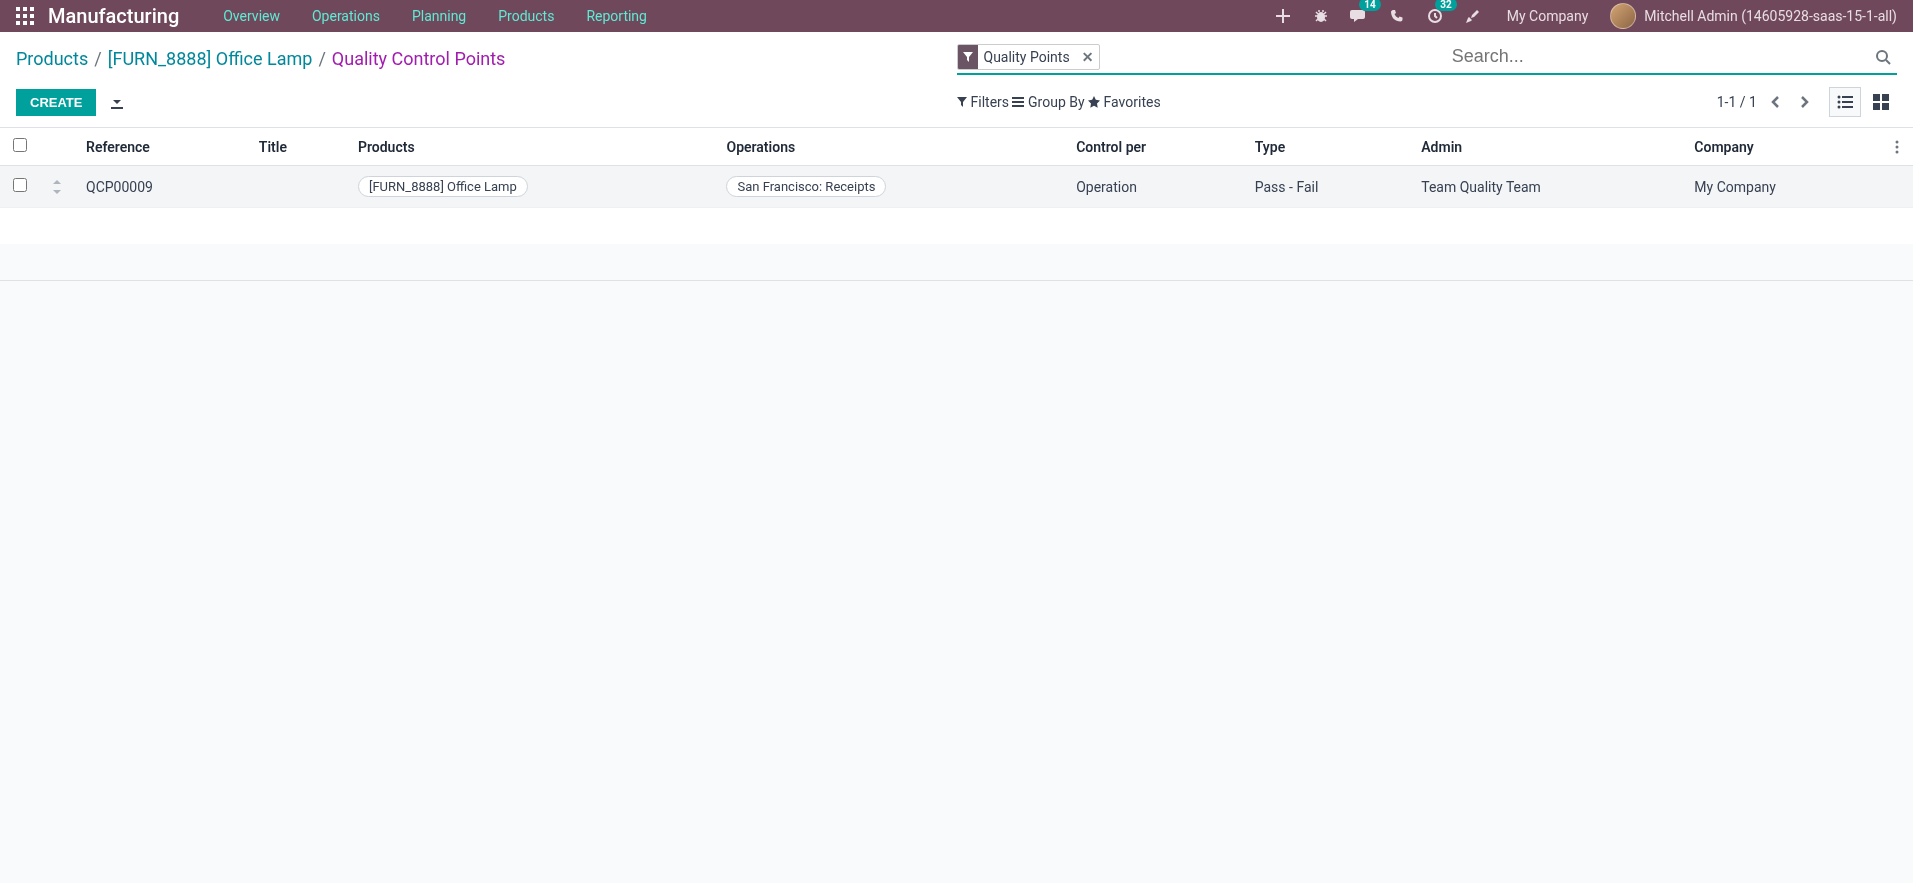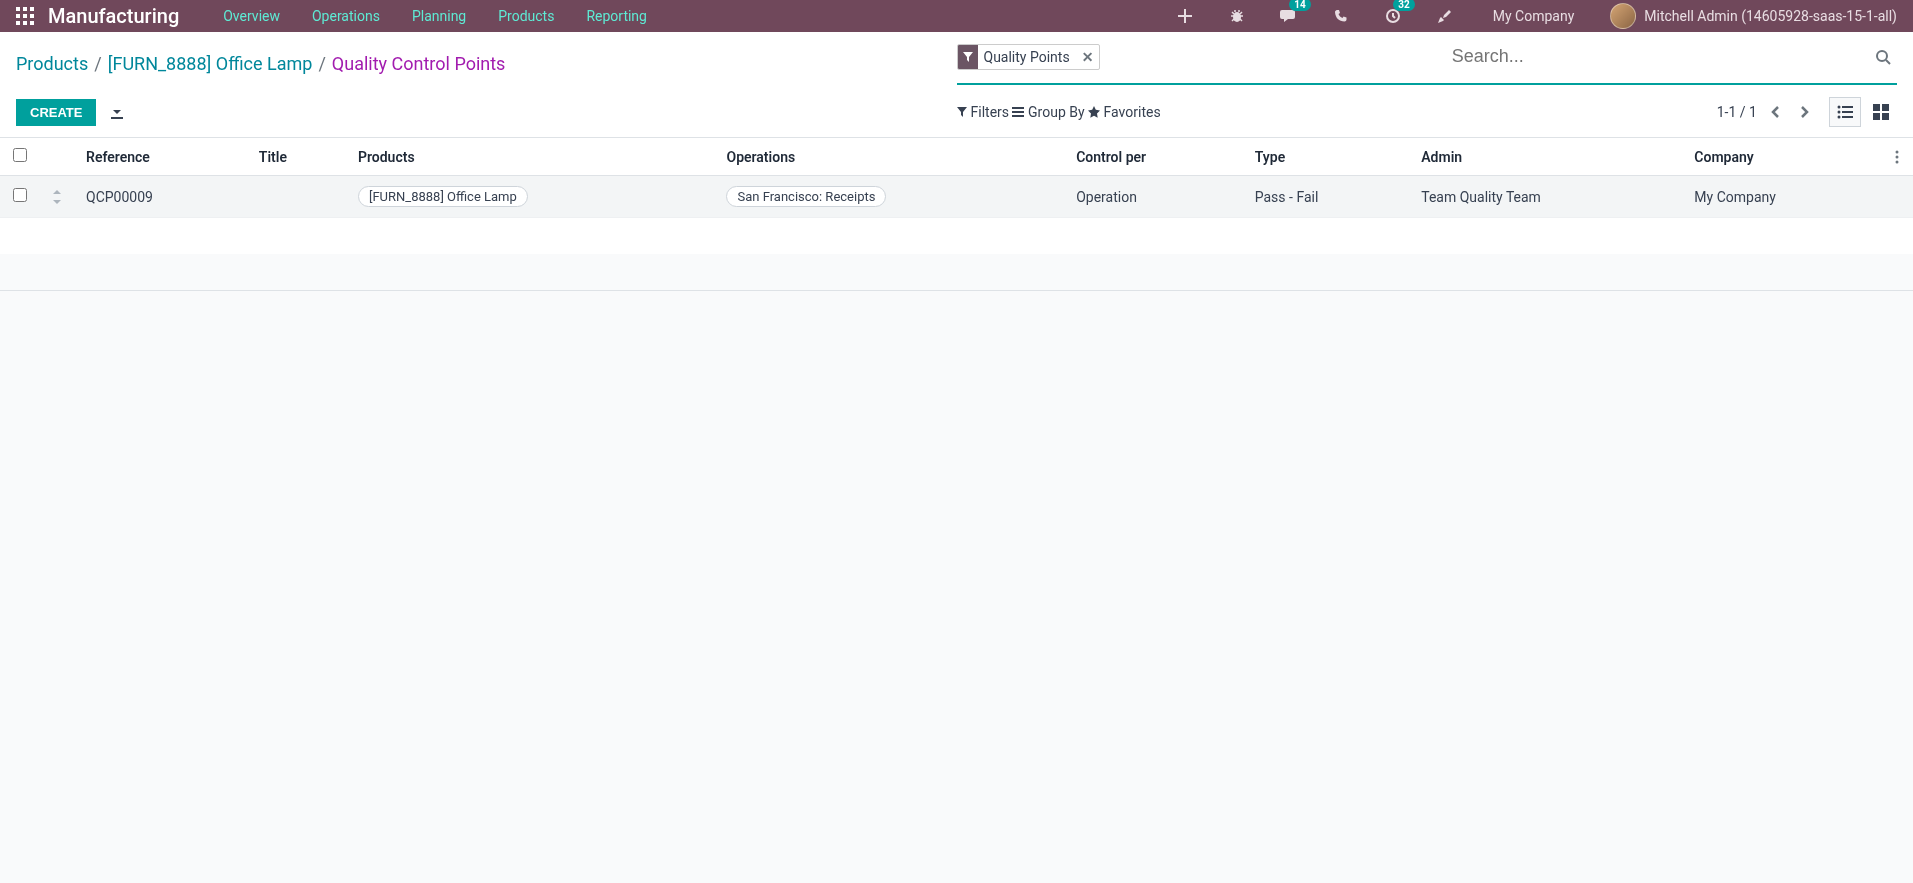--- a/index.html
+++ b/index.html
@@ -5,37 +5,37 @@
 * { box-sizing: border-box; margin: 0; padding: 0; }
 body { font-family: -apple-system, BlinkMacSystemFont, "Segoe UI", Roboto, "Helvetica Neue", Arial, sans-serif; font-size: 14px; color: #374151; background: #f9fafb; }
 
 
 .navbar { background: #70485b; color: #fff; height: 32px; display: flex; align-items: center; padding: 3px 16px; }
 .navbar .apps-icon { width: 18px; height: 18px; margin-right: 14px; cursor: pointer; }
 .navbar .brand { font-size: 20px; font-weight: 500; margin-right: 28px; }
 .navbar .menu { display: flex; gap: 0; }
 .navbar .menu-item { padding: 0 16px; line-height: 46px; font-size: 14px; color: #5eead4; cursor: pointer; }
 .navbar .spacer { flex: 1; }
-.navbar .right { display: flex; align-items: center; gap: 28px; }
+.navbar .right { display: flex; align-items: center; gap: 14px; }
 .navbar .icon-btn { position: relative; width: 24px; height: 24px; display: flex; align-items: center; justify-content: center; cursor: pointer; color: #e8dde2; }
 .navbar .badge { position: absolute; top: -6px; right: -10px; background: #00a09d; color: #fff; font-size: 10px; font-weight: 700; padding: 1px 5px; border-radius: 8px; }
 .navbar .company { font-size: 14px; color: #e8dde2; cursor: pointer; padding: 0 8px; }
 .navbar .user { display: flex; align-items: center; gap: 8px; cursor: pointer; }
 .navbar .avatar { width: 26px; height: 26px; border-radius: 50%; background: linear-gradient(135deg,#d4a574,#8b6544); border: 1px solid rgba(255,255,255,0.4); }
 .navbar .username { font-size: 14px; color: #e8dde2; }
 
 
 .control-panel { background: #fff; border-bottom: 1px solid #dee2e6; }
 .cp-row1 { display: flex; align-items: center; padding: 10px 16px 6px 16px; }
 .breadcrumb { font-size: 18px; display: flex; align-items: center; gap: 6px; }
 .breadcrumb a { color: #00879b; text-decoration: none; cursor: pointer; }
 .breadcrumb .sep { color: #6c757d; }
 .breadcrumb .current { color: #a21caf; }
 .cp-row1 .spacer { flex: 1; }
-.search-area { flex: 0 0 50%; display: flex; align-items: center; border-bottom: 2px solid #00a09d; padding-bottom: 12px; }
+.search-area { flex: 0 0 50%; display: flex; align-items: center; border-bottom: 2px solid #00a09d; padding-bottom: 2px; }
 .facet { display: inline-flex; align-items: center; border: 1px solid #ccc; border-radius: 2px; overflow: hidden; margin-right: 6px; }
 .facet-icon { background: #6b5564; color: #fff; width: 20px; height: 24px; display: flex; align-items: center; justify-content: center; }
 .facet-label { padding: 0 6px; font-size: 14px; color: #374151; }
 .facet-remove { padding: 0 6px; color: #6c757d; cursor: pointer; font-weight: bold; }
 .search-input { flex: 1; border: none; outline: none; font-size: 18px; padding: 4px 6px; background: transparent; text-align: center; }
 .search-icon { color: #6c757d; cursor: pointer; padding: 0 6px; }
 
 .cp-row2 { display: flex; align-items: center; padding: 6px 16px 10px 16px; }
 .btn-create { background: #00a09d; color: #fff; border: none; padding: 6px 14px; font-size: 13px; font-weight: 600; cursor: pointer; text-transform: uppercase; }
 .btn-download { margin-left: 14px; color: #374151; cursor: pointer; }

